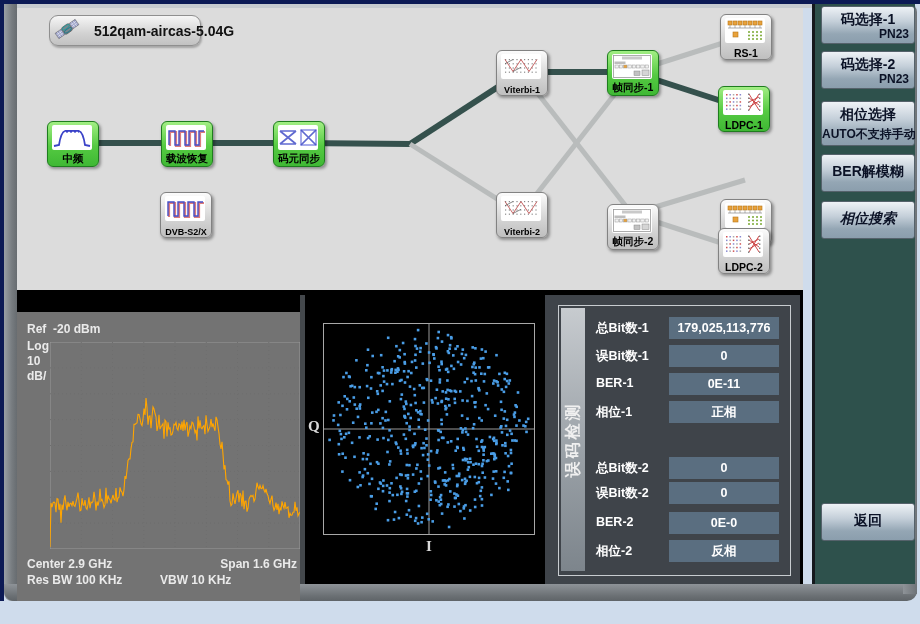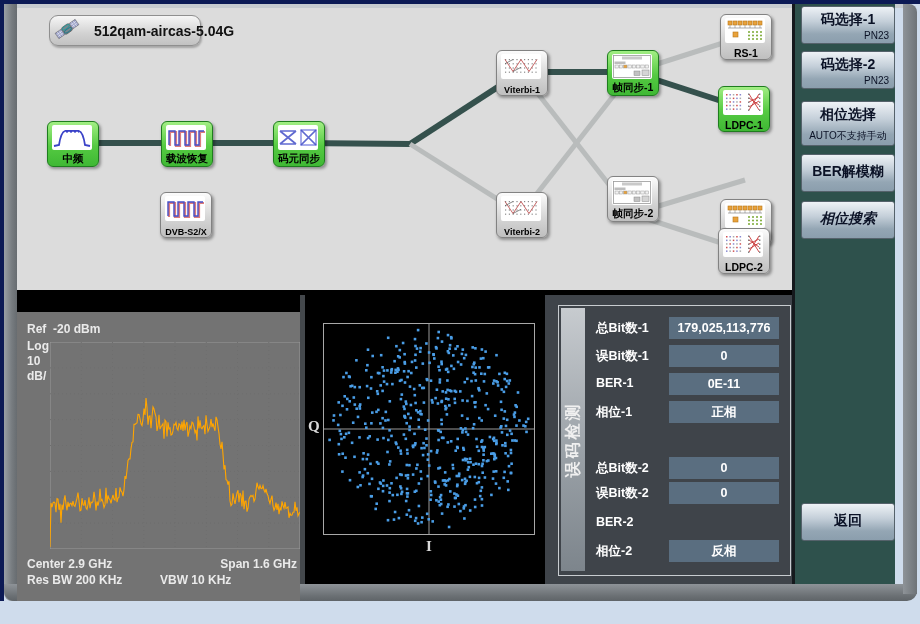--- a/index.html
+++ b/index.html
@@ -71,29 +71,29 @@
     display:flex;align-items:center;justify-content:center;}
   #ber-title{transform:rotate(-90deg);white-space:nowrap;color:#f0f0f0;
     font-size:16px;font-weight:bold;letter-spacing:3px;}
   .ber-row{position:absolute;left:37px;right:11px;height:22px;}
   .ber-label{position:absolute;left:0;top:3px;font-size:12.5px;font-weight:bold;color:#fff;white-space:nowrap;}
   .ber-value{position:absolute;left:73px;right:0;top:0;bottom:0;background:#5a6e80;
     color:#fff;font-size:12.5px;font-weight:bold;text-align:center;line-height:22px;
     white-space:nowrap;overflow:hidden;}
 
   
-  #sidebar{left:792px;top:4px;width:103px;height:580px;background:#2e514c;
+  #sidebar{left:812px;top:4px;width:103px;height:580px;background:#2e514c;
     border-left:3px solid #15191d;box-sizing:border-box;padding-left:24px;}
   .side-btn{position:absolute;left:6px;width:94px;border-radius:3px;
     background:linear-gradient(180deg,#eef2f6 0%,#c4cfd9 40%,#94a6b4 75%,#8b9ead 100%);
     border:1px solid #55626b;box-sizing:border-box;cursor:pointer;}
   .side-btn .l1{position:absolute;left:0;right:0;top:4px;text-align:center;
     font-size:14px;font-weight:bold;color:#0b1226;white-space:nowrap;}
   .side-btn .l1.center{top:50%;transform:translateY(-55%);}
-  .side-btn .l2{position:absolute;right:5px;bottom:2px;font-size:10px;font-weight:normal;color:#0b1226;white-space:nowrap;}
+  .side-btn .l2{position:absolute;right:5px;bottom:2px;font-size:12px;font-weight:bold;color:#0b1226;white-space:nowrap;}
   .side-btn .l2.center{left:0;right:0;text-align:center;}
 </style>
 </head>
 <body>
 
 <div class="abs" id="top-strip"></div>
 <div class="abs" id="left-strip"></div>
 <div class="abs" id="frame-top"></div>
 <div class="abs" id="frame-left"></div>
 <div class="abs" id="frame-bottom"></div>
@@ -269,21 +269,21 @@
           <rect x="20.2" y="11" width="3.4" height="3" fill="#f2f2f2" stroke="#999" stroke-width="0.5"></rect>
           <rect x="24.5" y="11" width="3.4" height="3" fill="#f2f2f2" stroke="#999" stroke-width="0.5"></rect>
           <rect x="28.799999999999997" y="11" width="3.4" height="3" fill="#f2f2f2" stroke="#999" stroke-width="0.5"></rect>
           <rect x="33.099999999999994" y="11" width="3.4" height="3" fill="#f2f2f2" stroke="#999" stroke-width="0.5"></rect>
           <rect x="22" y="17" width="6" height="4.5" fill="#c2c2c2" stroke="#888" stroke-width="0.5"></rect>
           <rect x="30" y="16" width="7" height="5.5" fill="#d5d5d5" stroke="#888" stroke-width="0.5"></rect>
         </svg>
       </div>
       <div class="lb">帧同步-1</div>
     </div>
-    <div class="node grey" style="left: 607px; top: 176px;">
+    <div class="node grey" style="left: 607px; top: 204px;">
       <div class="ic">
         <svg viewBox="0 0 40 25">
           <rect x="1.5" y="1.5" width="37" height="22" fill="#fff" stroke="#999" stroke-width="0.8"></rect>
           <rect x="10" y="2.5" width="20" height="3" fill="#c9c9c9"></rect>
           <rect x="2.5" y="7.5" width="11" height="2.5" fill="#bdbdbd"></rect>
           <rect x="3" y="11" width="3.4" height="3" fill="#f2f2f2" stroke="#999" stroke-width="0.5"></rect>
           <rect x="7.3" y="11" width="3.4" height="3" fill="#f2f2f2" stroke="#999" stroke-width="0.5"></rect>
           <rect x="11.6" y="11" width="3.4" height="3" fill="#e8a23c" stroke="#999" stroke-width="0.5"></rect>
           <rect x="15.899999999999999" y="11" width="3.4" height="3" fill="#f2f2f2" stroke="#999" stroke-width="0.5"></rect>
           <rect x="20.2" y="11" width="3.4" height="3" fill="#f2f2f2" stroke="#999" stroke-width="0.5"></rect>
@@ -489,21 +489,21 @@
       <line x1="187.5" y1="0" x2="187.5" y2="207" stroke="#6e6e6e" stroke-width="1" stroke-dasharray="1 3"></line>
       <line x1="0" y1="155.3" x2="250" y2="155.3" stroke="#6e6e6e" stroke-width="1" stroke-dasharray="1 3"></line>
       <line x1="218.8" y1="0" x2="218.8" y2="207" stroke="#6e6e6e" stroke-width="1" stroke-dasharray="1 3"></line>
       <line x1="0" y1="181.1" x2="250" y2="181.1" stroke="#6e6e6e" stroke-width="1" stroke-dasharray="1 3"></line>
       <line x1="250.0" y1="0" x2="250.0" y2="207" stroke="#9a9a9a" stroke-width="1"></line>
       <line x1="0" y1="207.0" x2="250" y2="207.0" stroke="#9a9a9a" stroke-width="1"></line>
       <polyline points="0,205 1,160.9 2,165.1 3,160.9 4,160.1 5,161.1 6,170.3 7,156.5 8,157.0 9,167.8 10,161.7 11,180.6 12,162.7 13,167.7 14,158.3 15,153.4 16,162.1 17,168.3 18,159.9 19,164.8 20,161.5 21,161.2 22,163.7 23,159.2 24,163.5 25,164.5 26,160.2 27,156.2 28,150.5 29,158.9 30,168.8 31,168.1 32,156.2 33,162.9 34,163.2 35,158.0 36,165.8 37,167.4 38,162.5 39,155.2 40,166.2 41,160.1 42,160.7 43,159.4 44,149.9 45,157.0 46,168.5 47,159.5 48,163.6 49,159.1 50,146.8 51,158.9 52,157.4 53,160.4 54,165.5 55,162.9 56,145.9 57,161.5 58,153.4 59,156.7 60,157.7 61,161.4 62,156.6 63,152.8 64,157.3 65,158.1 66,146.0 67,160.1 68,156.1 69,155.3 70,145.3 71,148.9 72,150.3 73,154.1 74,147.6 75,134.1 76,136.9 77,128.2 78,118.4 79,116.9 80,117.0 81,106.7 82,100.3 83,99.9 84,82.4 85,82.4 86,81.5 87,80.9 88,72.3 89,72.5 90,76.9 91,81.8 92,83.6 93,77.2 94,66.6 95,72.9 96,56.0 97,65.9 98,82.7 99,74.2 100,73.9 101,86.1 102,74.5 103,64.9 104,66.9 105,71.5 106,74.8 107,89.0 108,84.2 109,72.9 110,87.1 111,84.7 112,83.4 113,81.7 114,96.7 115,78.0 116,79.4 117,94.4 118,80.3 119,86.8 120,85.8 121,93.0 122,92.3 123,88.9 124,82.2 125,82.9 126,80.4 127,86.5 128,88.1 129,81.7 130,82.5 131,87.8 132,79.6 133,88.9 134,77.8 135,88.3 136,82.3 137,80.0 138,94.6 139,90.0 140,84.2 141,86.6 142,80.2 143,81.1 144,85.0 145,90.6 146,87.7 147,98.4 148,74.4 149,86.5 150,78.3 151,85.7 152,86.8 153,84.5 154,83.5 155,92.1 156,73.2 157,82.4 158,89.4 159,87.0 160,84.4 161,77.1 162,85.1 163,81.4 164,85.5 165,88.8 166,74.9 167,77.7 168,84.9 169,91.6 170,102.1 171,107.0 172,99.7 173,112.4 174,127.5 175,123.2 176,137.6 177,138.3 178,142.7 179,139.2 180,158.9 181,163.6 182,162.3 183,151.4 184,157.7 185,161.8 186,156.3 187,150.8 188,148.2 189,160.1 190,151.0 191,153.4 192,164.5 193,148.5 194,167.3 195,159.3 196,159.2 197,169.6 198,166.2 199,157.1 200,154.9 201,153.5 202,154.7 203,153.3 204,159.3 205,157.0 206,148.7 207,140.7 208,145.0 209,147.0 210,143.4 211,146.5 212,146.6 213,143.5 214,148.1 215,150.3 216,146.9 217,151.6 218,153.7 219,158.5 220,161.4 221,157.1 222,153.6 223,164.0 224,168.2 225,166.0 226,160.7 227,167.8 228,161.8 229,172.1 230,165.8 231,168.4 232,159.3 233,163.6 234,166.3 235,160.2 236,166.4 237,165.9 238,165.0 239,175.8 240,171.3 241,173.4 242,173.1 243,170.3 244,170.3 245,159.9 246,168.8 247,165.4 248,173.9 249,171.8 250,170.0 " fill="none" stroke="#ffa500" stroke-width="1.1"></polyline>
     </svg>
   <span class="spec-text" style="left:10px;top:245px;">Center 2.9 GHz</span>
   <span class="spec-text" style="right:3px;top:245px;">Span 1.6 GHz</span>
-  <span class="spec-text" style="left:10px;top:261px;">Res BW 200 KHz</span>
+  <span class="spec-text" style="left:10px;top:261px;">Res BW 100 KHz</span>
   <span class="spec-text" style="left:143px;top:261px;">VBW 10 KHz</span>
 </div>
 
 <div class="abs" id="const-panel">
   <span class="const-axis-label" style="left:3px;top:123px;">Q</span>
   <div id="const-box">
     <svg id="const-svg" width="210" height="210">
         <line x1="105" y1="0" x2="105" y2="210" stroke="#9a9a9a" stroke-width="1"></line>
         <line x1="0" y1="105" x2="210" y2="105" stroke="#9a9a9a" stroke-width="1"></line>
         <rect x="180.1" y="120.5" width="2.6" height="2.6" fill="#4a9de6"></rect>
@@ -1096,20 +1096,21 @@
         <div class="ber-row" style="top: 151px;">
           <span class="ber-label">总Bit数-2</span>
           <span class="ber-value" style="background: rgb(90, 110, 128);">0</span>
         </div>
         <div class="ber-row" style="top: 176px;">
           <span class="ber-label">误Bit数-2</span>
           <span class="ber-value" style="background: rgb(90, 110, 128);">0</span>
         </div>
         <div class="ber-row" style="top: 206px;">
           <span class="ber-label">BER-2</span>
+          <span class="ber-value" style="background: rgb(90, 110, 128);">0E-0</span>
         </div>
         <div class="ber-row" style="top: 234px;">
           <span class="ber-label">相位-2</span>
           <span class="ber-value" style="background: rgb(90, 110, 128);">反相</span>
         </div>
       </div>
   </div>
 </div>
 
 <div class="abs" id="sidebar">

